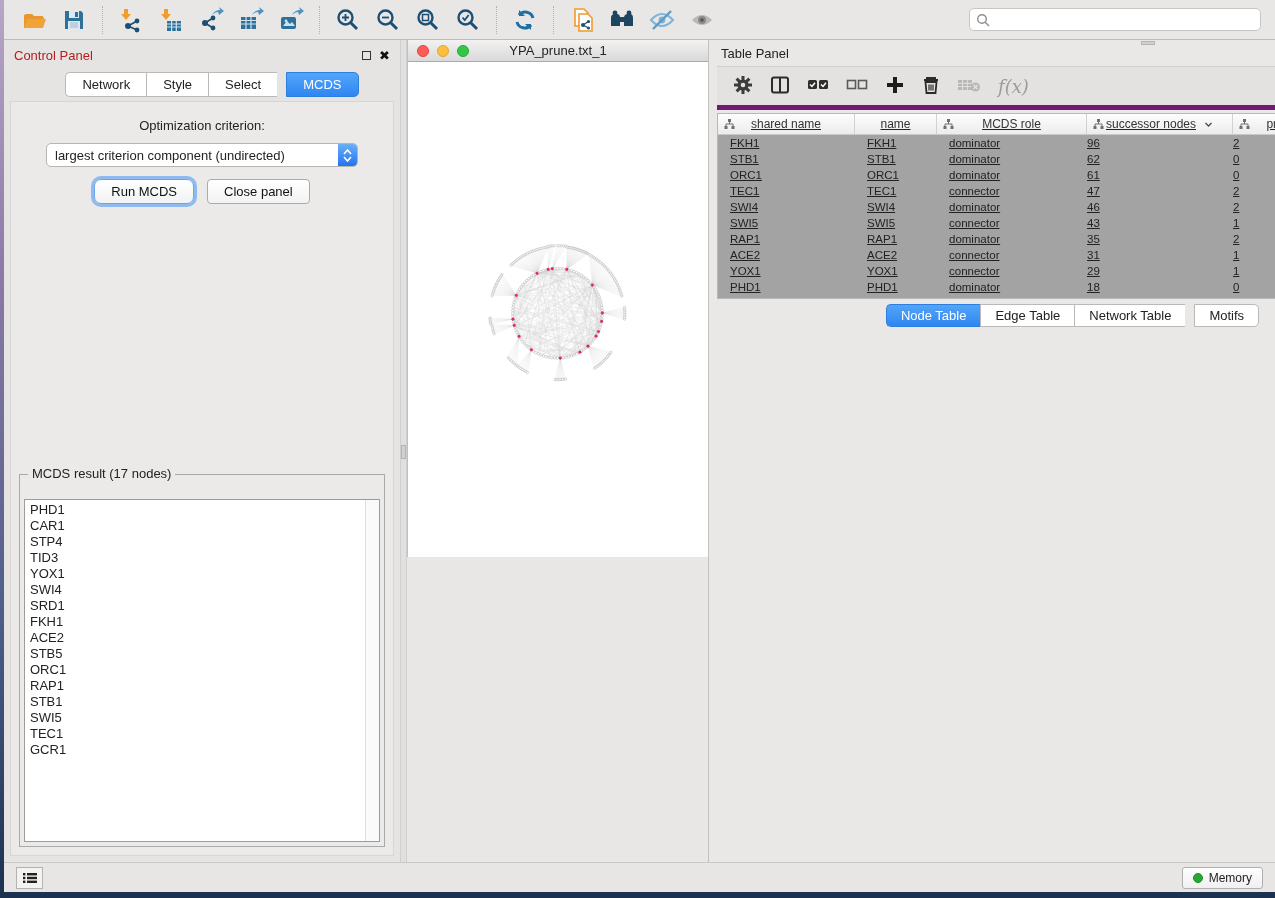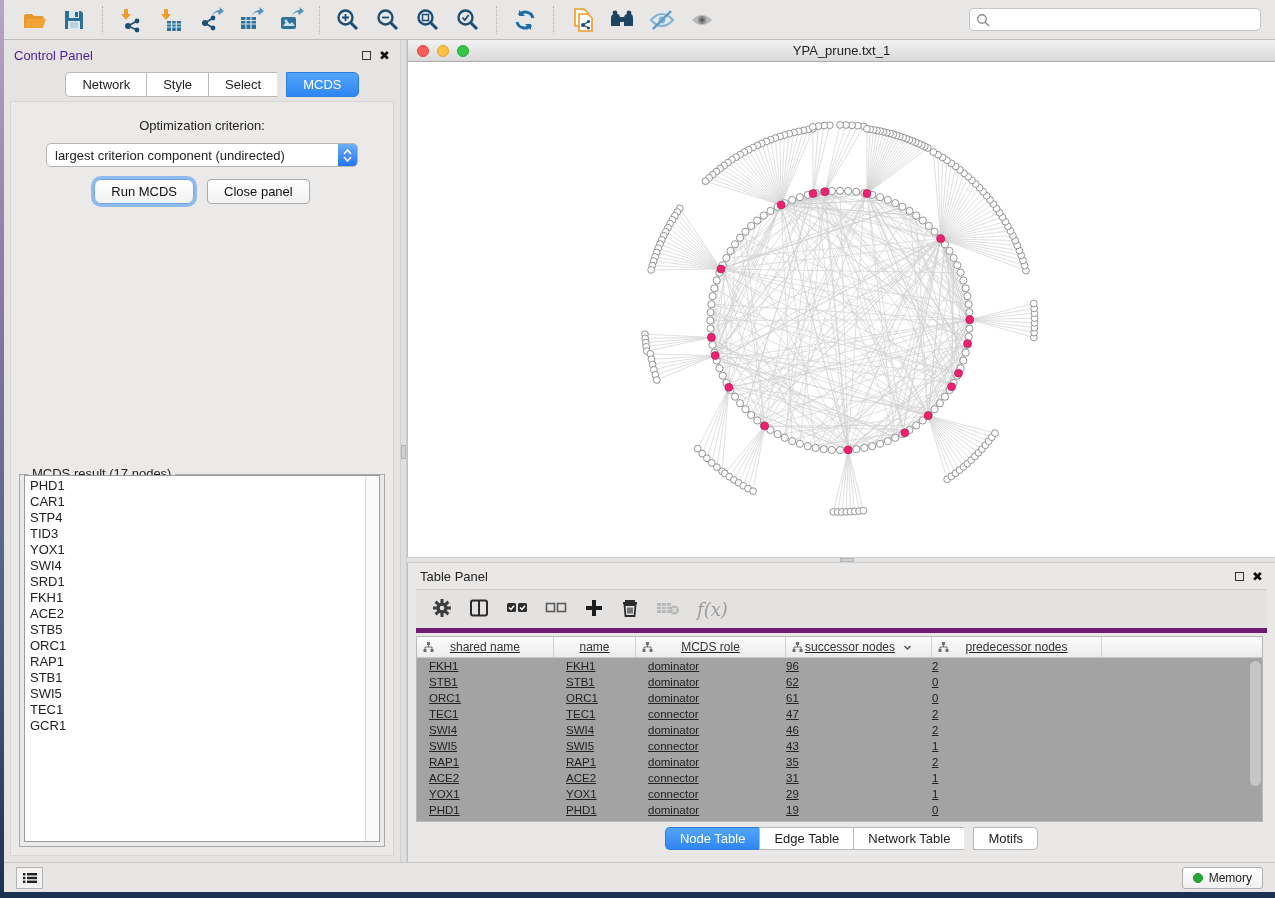--- a/index.html
+++ b/index.html
@@ -18,25 +18,25 @@
   .search-box { margin-left:auto; width:292px; height:23px; background:#fff; border:1px solid #c6c6c6;
     border-radius:5px; display:flex; align-items:center; padding:0 6px; margin-right:4px; }
   .search-box input { border:none; outline:none; flex:1; font-size:12px; margin-left:5px;
     font-family:"Liberation Sans",sans-serif; background:transparent; }
 
   
   .app-body { flex:1 1 auto; display:flex; min-height:0; }
   .control-panel { width:396px; flex:0 0 auto; background:#e6e4e2; display:flex; flex-direction:column; }
   .v-splitter { width:7px; flex:0 0 auto; background:#e2e0de; border-left:1px solid #cfcfcf; border-right:1px solid #cfcfcf; position:relative; }
   .v-splitter .grip { position:absolute; top:405px; left:0; width:5px; height:14px; background:#d0d0d0; border:1px solid #b5b5b5; }
-  .right-col { flex:1 1 auto; display:flex; flex-direction:column; min-width:0; }
+  .right-col { flex:1 1 auto; display:flex; min-width:0; }
 
   
   .cp-header { height:30px; display:flex; align-items:center; padding:0 10px; flex:0 0 auto; }
-  .cp-title { font-size:13px; color:#4c1d95; }
+  .cp-title { font-size:13px; color:#b91c1c; }
   .win-ctrls { margin-left:auto; display:flex; align-items:center; gap:8px; }
   .float-ico { width:9px; height:9px; border:1.5px solid #333; display:inline-block; }
   .close-ico { font-size:13px; font-weight:bold; color:#111; line-height:1; }
   .cp-tabs { display:flex; justify-content:center; margin:2px 0 4px; flex:0 0 auto; }
   .seg { background:#fff; border:1px solid #b9b9b9; border-right:none; padding:4px 16px;
     font-size:13px; color:#222; }
   .seg:first-child { border-radius:5px 0 0 5px;margin-left:20px; }
   .seg:last-child { border-radius:0 5px 5px 0; border-right:1px solid #b9b9b9;margin-left:9px; }
   .seg.active { background:linear-gradient(#54a5f8,#2e86f3); color:#fff; border-color:#2e7ee0; }
   .cp-content { flex:1 1 auto; background:#eceae8; margin:0 6px 6px; border:1px solid #d8d6d4; padding-top:16px; min-height:0; display:flex; flex-direction:column; }
@@ -44,21 +44,21 @@
   .combo { width:312px; height:24px; margin:0 auto; background:#fff; border:1px solid #b5b5b5; border-radius:5px;
     display:flex; align-items:center; overflow:hidden; }
   .combo-text { flex:1; padding:0 8px; font-size:13px; white-space:nowrap; }
   .combo-step { width:19px; height:24px; background:linear-gradient(#6fb1f9,#2071ee); border-radius:0 4px 4px 0;
     display:flex; flex-direction:column; align-items:center; justify-content:center; gap:1px; }
   .combo-step svg { display:block; }
   .btn-row { display:flex; justify-content:center; gap:13px; margin-top:12px; }
   .push-btn { background:linear-gradient(#ffffff,#f2f2f2); border:1px solid #ababab; border-radius:4px;
     padding:4px 16px; font-size:13px; color:#111; }
   .push-btn.focused { box-shadow:0 0 0 3px rgba(92,160,245,.65); border-color:#6ba4e8;border-radius:7px; }
-  .groupbox { margin:270px 8px 8px; border:1px solid #a9a9a9; position:relative; padding:0 4px 4px; flex:1 1 auto; min-height:0; display:flex; }
+  .groupbox { margin:270px 8px 8px; border:1px solid #a9a9a9; position:relative; padding:24px 4px 4px; flex:1 1 auto; min-height:0; display:flex; }
   .groupbox-title { position:absolute; top:-9px; left:8px; background:#eceae8; padding:0 4px; font-size:13px; }
   .mcds-list { flex:1; background:#fff; border:1px solid #9c9c9c; overflow:hidden; position:relative; padding:2px 0; }
   .mcds-list .sb-track { position:absolute; right:0; top:0; bottom:0; width:14px; background:#fafafa; border-left:1px solid #e0e0e0; }
   .li { font-size:13px; line-height:16px; padding-left:5px; }
 
   
   .net-window { height:517px; flex:0 0 auto; display:flex; flex-direction:column; border-left:1px solid #c0c0c0; }
   .net-titlebar { height:22px; background:linear-gradient(#f2f2f2,#d9d9d9); border-bottom:1px solid #ababab;
     display:flex; align-items:center; position:relative; flex:0 0 auto; }
   .lights { display:flex; gap:8px; margin-left:9px; }
@@ -1215,21 +1215,21 @@
                   <div class="td txt" style="width: 137px;">YOX1</div>
                   <div class="td txt" style="width: 82px;">YOX1</div>
                   <div class="td txt" style="width: 150px;">connector</div>
                   <div class="td num" style="width: 146px;">29</div>
                   <div class="td num" style="width: 170px;">1</div>
                 </div>
                 <div class="tr">
                   <div class="td txt" style="width: 137px;">PHD1</div>
                   <div class="td txt" style="width: 82px;">PHD1</div>
                   <div class="td txt" style="width: 150px;">dominator</div>
-                  <div class="td num" style="width: 146px;">19</div>
+                  <div class="td num" style="width: 146px;">18</div>
                   <div class="td num" style="width: 170px;">0</div>
                 </div>
               </div>
           <div class="tbl-sb"></div>
         </div>
         <div class="tp-tabs">
           <div class="seg active">Node Table</div>
           <div class="seg">Edge Table</div>
           <div class="seg">Network Table</div>
           <div class="seg">Motifs</div>

